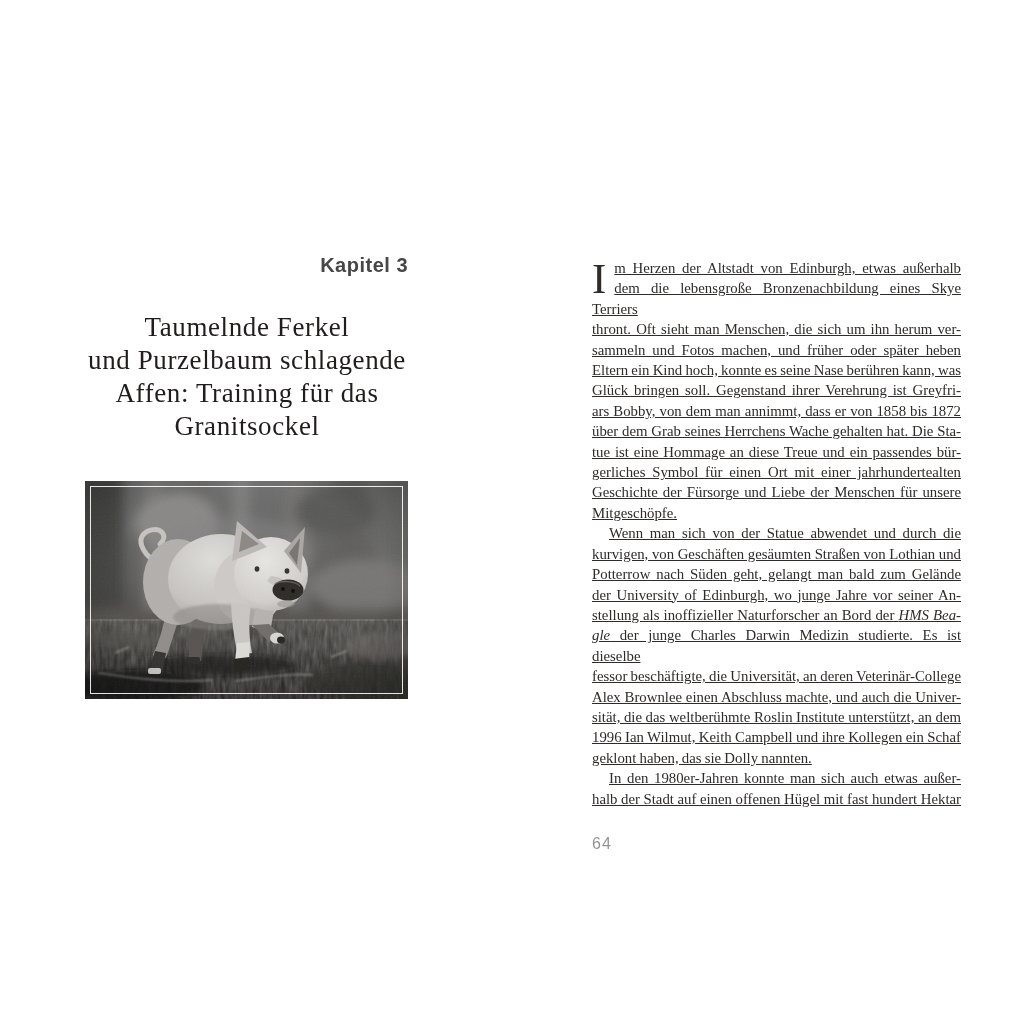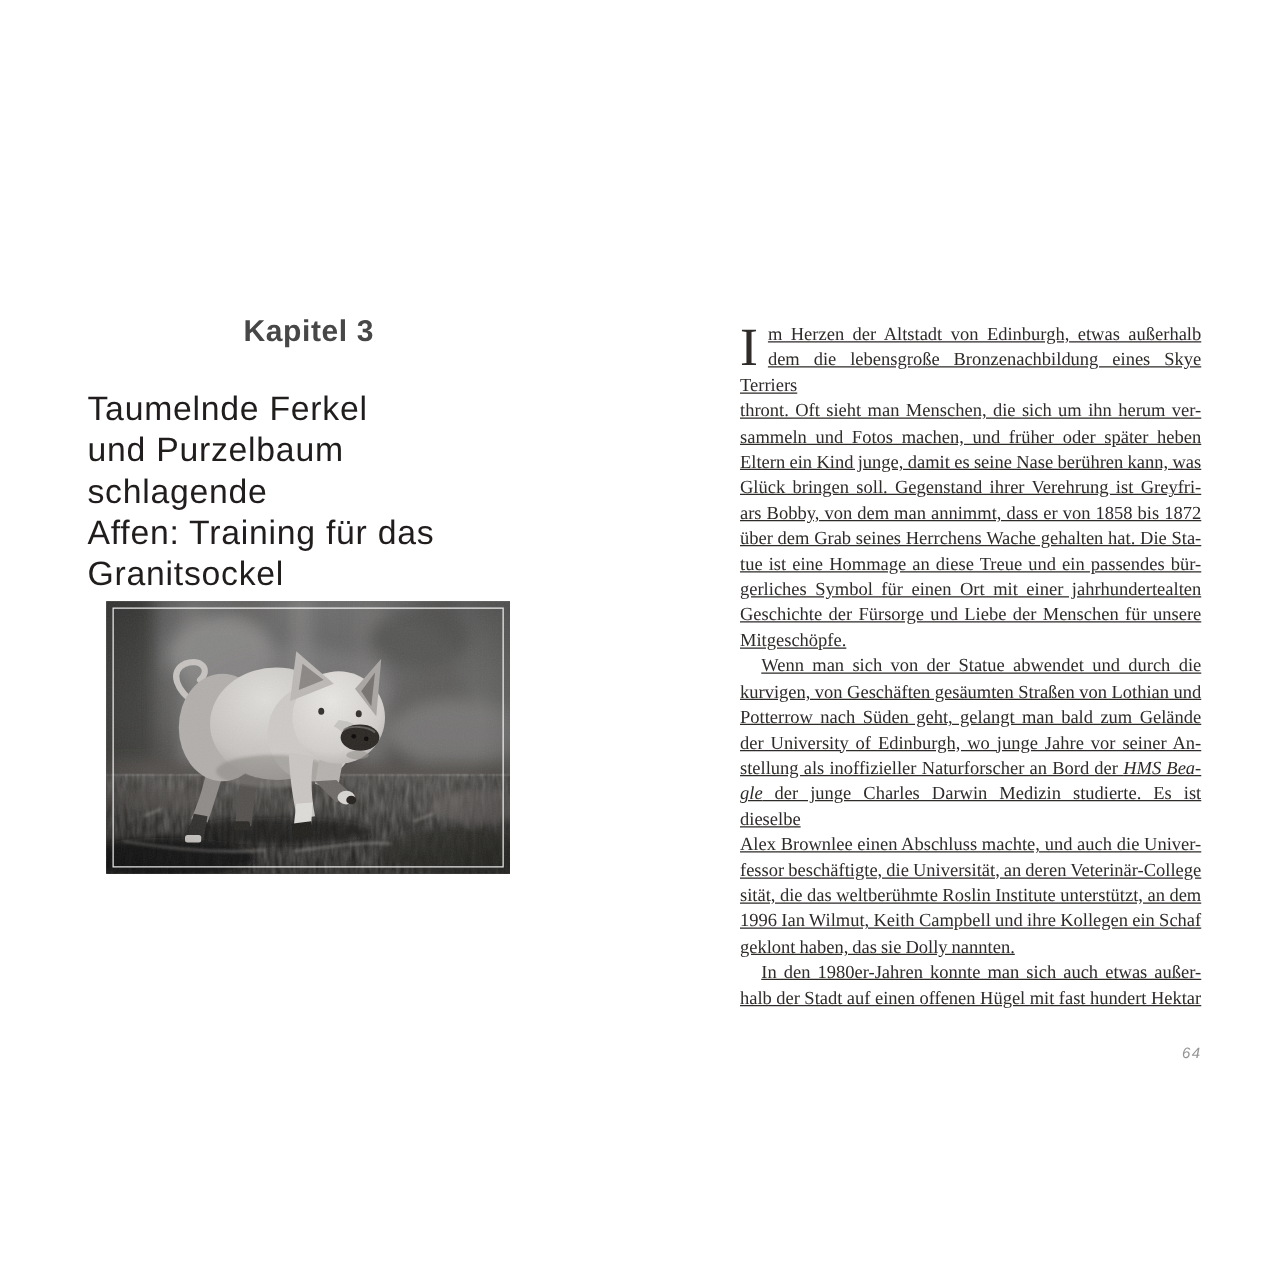--- a/index.html
+++ b/index.html
@@ -3,29 +3,29 @@
 <meta charset="utf-8">
 <style>
   html,body{margin:0;padding:0;}
   body{
     width:1024px;height:1024px;position:relative;
     background:#ffffff;overflow:hidden;
     font-family:"Liberation Serif",serif;
   }
   .kicker{
     position:absolute;left:86px;top:252px;width:322px;
-    text-align:center;
+    text-align:right;
     font-family:"Liberation Sans",sans-serif;
-    font-weight:700;font-size:24px;line-height:27px;
+    font-weight:700;font-size:20px;line-height:27px;
     color:#474747;letter-spacing:.5px;
   }
   .chapter-title{
     position:absolute;left:70px;top:311px;width:354px;
-    text-align:left;
-    font-family:Liberation Sans, sans-serif;
+    text-align:center;
+    font-family:Liberation Serif, serif;
     font-size:27px;line-height:33px;
     color:#201d1c;letter-spacing:.6px;
   }
   .photo-frame{
     position:absolute;left:85px;top:481px;width:323px;height:218px;
     background:#4a4a4a;
   }
   .photo-frame svg{display:block;}
   .photo-inner-border{
     position:absolute;left:5px;top:5px;right:5px;bottom:5px;
@@ -44,23 +44,23 @@
   .line.flush{text-align-last:left;}
   .para.indent-first .line:first-child{text-indent:17px;}
   .dropcap{
     float:left;
     font-size:43px;line-height:37px;
     padding:2px 8px 0 0;
     color:#2e2b29;
   }
   .page-number{
     position:absolute;left:592px;top:835px;width:369px;
-    text-align:right;
+    text-align:left;
     font-family:"Liberation Sans",sans-serif;
-    font-size:12px;color:#949494;letter-spacing:1px;font-style:italic;
+    font-size:16px;color:#949494;letter-spacing:1px;
   }
   i{font-style:italic;}
 </style>
 </head>
 <body>
 
 <div class="kicker">Kapitel 3</div>
 
 <div class="chapter-title">
     <div class="title-line">Taumelnde Ferkel</div>
@@ -204,40 +204,40 @@
 
 <div class="textcol">
 
   <div class="para">
     <span class="dropcap">I</span>
     <div>
         <div class="line">m Herzen der Altstadt von Edinburgh, etwas außerhalb</div>
         <div class="line">dem die lebensgroße Bronzenachbildung eines Skye Terriers</div>
         <div class="line">thront. Oft sieht man Menschen, die sich um ihn herum ver-</div>
         <div class="line">sammeln und Fotos machen, und früher oder später heben</div>
-        <div class="line">Eltern ein Kind junge, damit es seine Nase berühren kann, was</div>
+        <div class="line">Eltern ein Kind hoch, konnte es seine Nase berühren kann, was</div>
         <div class="line">Glück bringen soll. Gegenstand ihrer Verehrung ist Greyfri-</div>
         <div class="line">ars Bobby, von dem man annimmt, dass er von 1858 bis 1872</div>
         <div class="line">über dem Grab seines Herrchens Wache gehalten hat. Die Sta-</div>
         <div class="line">tue ist eine Hommage an diese Treue und ein passendes bür-</div>
         <div class="line">gerliches Symbol für einen Ort mit einer jahrhundertealten</div>
         <div class="line">Geschichte der Fürsorge und Liebe der Menschen für unsere</div>
         <div class="line flush">Mitgeschöpfe.</div>
       </div>
   </div>
 
   <div class="para indent-first">
       <div class="line">Wenn man sich von der Statue abwendet und durch die</div>
       <div class="line">kurvigen, von Geschäften gesäumten Straßen von Lothian und</div>
       <div class="line">Potterrow nach Süden geht, gelangt man bald zum Gelände</div>
       <div class="line">der University of Edinburgh, wo junge Jahre vor seiner An-</div>
       <div class="line">stellung als inoffizieller Naturforscher an Bord der <i>HMS Bea-</i></div>
       <div class="line"><i>gle</i> der junge Charles Darwin Medizin studierte. Es ist dieselbe</div>
+      <div class="line">fessor beschäftigte, die Universität, an deren Veterinär-College</div>
       <div class="line">Alex Brownlee einen Abschluss machte, und auch die Univer-</div>
-      <div class="line">fessor beschäftigte, die Universität, an deren Veterinär-College</div>
       <div class="line">sität, die das weltberühmte Roslin Institute unterstützt, an dem</div>
       <div class="line">1996 Ian Wilmut, Keith Campbell und ihre Kollegen ein Schaf</div>
       <div class="line flush">geklont haben, das sie Dolly nannten.</div>
     </div>
 
   <div class="para indent-first">
       <div class="line">In den 1980er-Jahren konnte man sich auch etwas außer-</div>
       <div class="line">halb der Stadt auf einen offenen Hügel mit fast hundert Hektar</div>
     </div>
 

